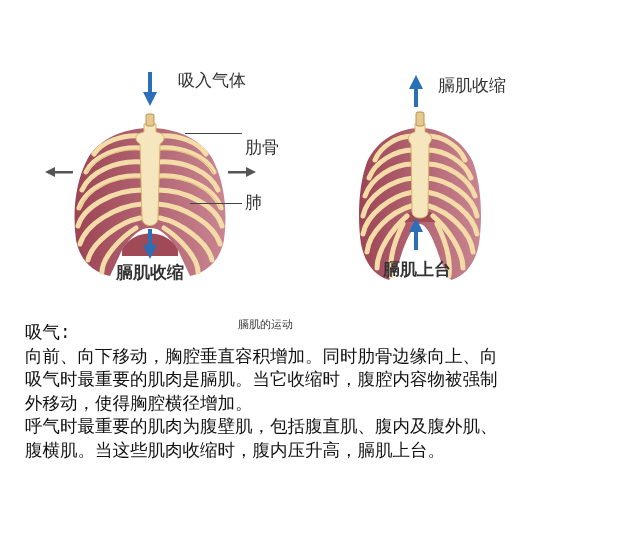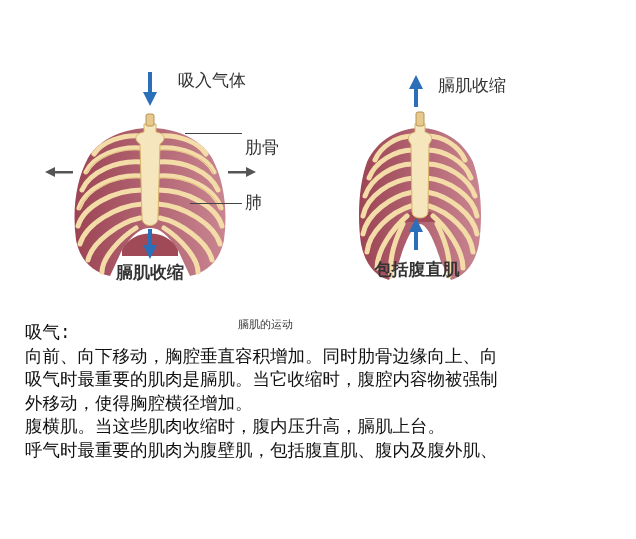--- a/index.html
+++ b/index.html
@@ -125,26 +125,26 @@
     <rect x="5" y="12" width="4" height="20" fill="#2a6fb8"></rect>
   </svg>
 
   <svg style="left:409px;top:218px" width="14" height="32" viewBox="0 0 14 32">
     <polygon points="0,14 14,14 7,0" fill="#2a6fb8"></polygon>
     <rect x="5" y="12" width="4" height="20" fill="#2a6fb8"></rect>
   </svg>
 
   <div class="abs label" style="left:438px;top:77px">膈肌收缩</div>
   <div class="abs caption" style="left:372px;top:259px;width:90px">
-    <div>包括腹直肌</div>
+    <div>膈肌上台</div>
   </div>
 </div>
 
 <div class="abs label" style="left:238px;top:319px;font-size:11px">膈肌的运动</div>
 
 <div class="text-block">
   <p>吸气:</p>
   <p>向前、向下移动，胸腔垂直容积增加。同时肋骨边缘向上、向</p>
   <p>吸气时最重要的肌肉是膈肌。当它收缩时，腹腔内容物被强制</p>
   <p>外移动，使得胸腔横径增加。</p>
+  <p>呼气时最重要的肌肉为腹壁肌，包括腹直肌、腹内及腹外肌、</p>
   <p>腹横肌。当这些肌肉收缩时，腹内压升高，膈肌上台。</p>
-  <p>呼气时最重要的肌肉为腹壁肌，包括腹直肌、腹内及腹外肌、</p>
 </div>
 
 </body></html>

